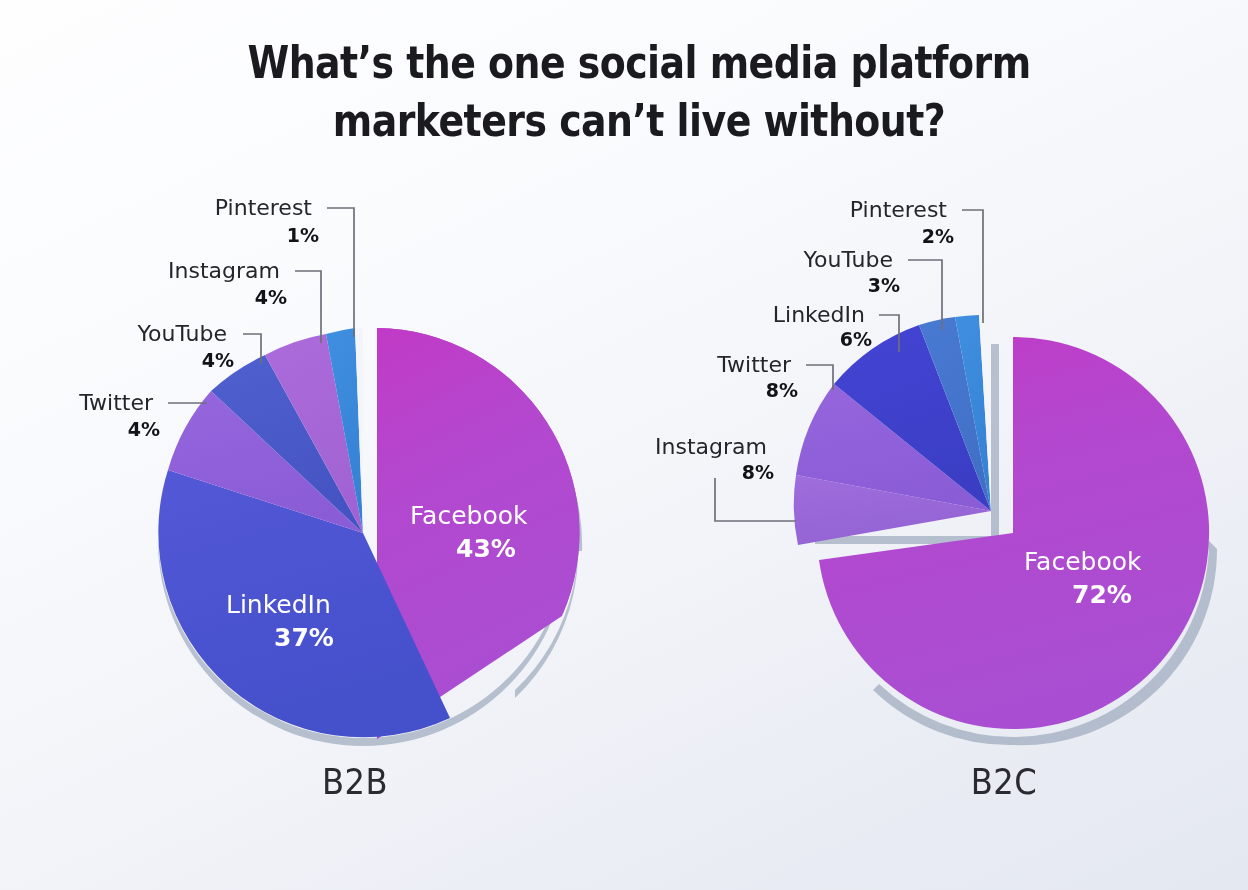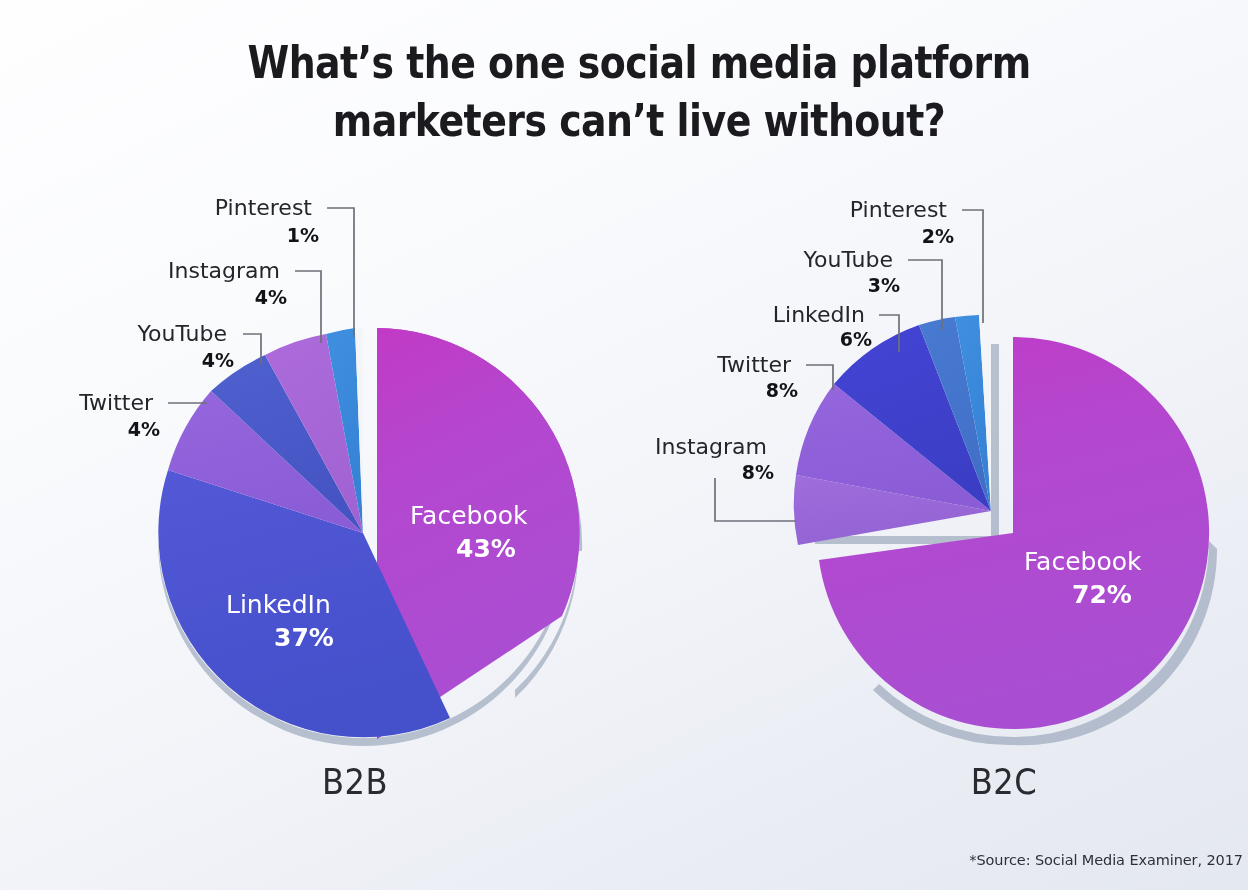--- a/index.html
+++ b/index.html
@@ -243,15 +243,14 @@
         <text class="callout-name" text-anchor="end" x="752" y="454">Instagram</text>
         <text class="callout-pct" text-anchor="end" x="759" y="479">8%</text>
         <path class="leader" d="M 700,478 L 700,521 L 781,521"></path>
       </g>
     </g>
   </svg>
 
   <div class="panel-caption" id="caption-b2b">B2B</div>
   <div class="panel-caption" id="caption-b2c">B2C</div>
 
-  <div id="source-note">*Source: Social Media Examiner, 2017</div>
 
 </div>
 
 </body></html>

